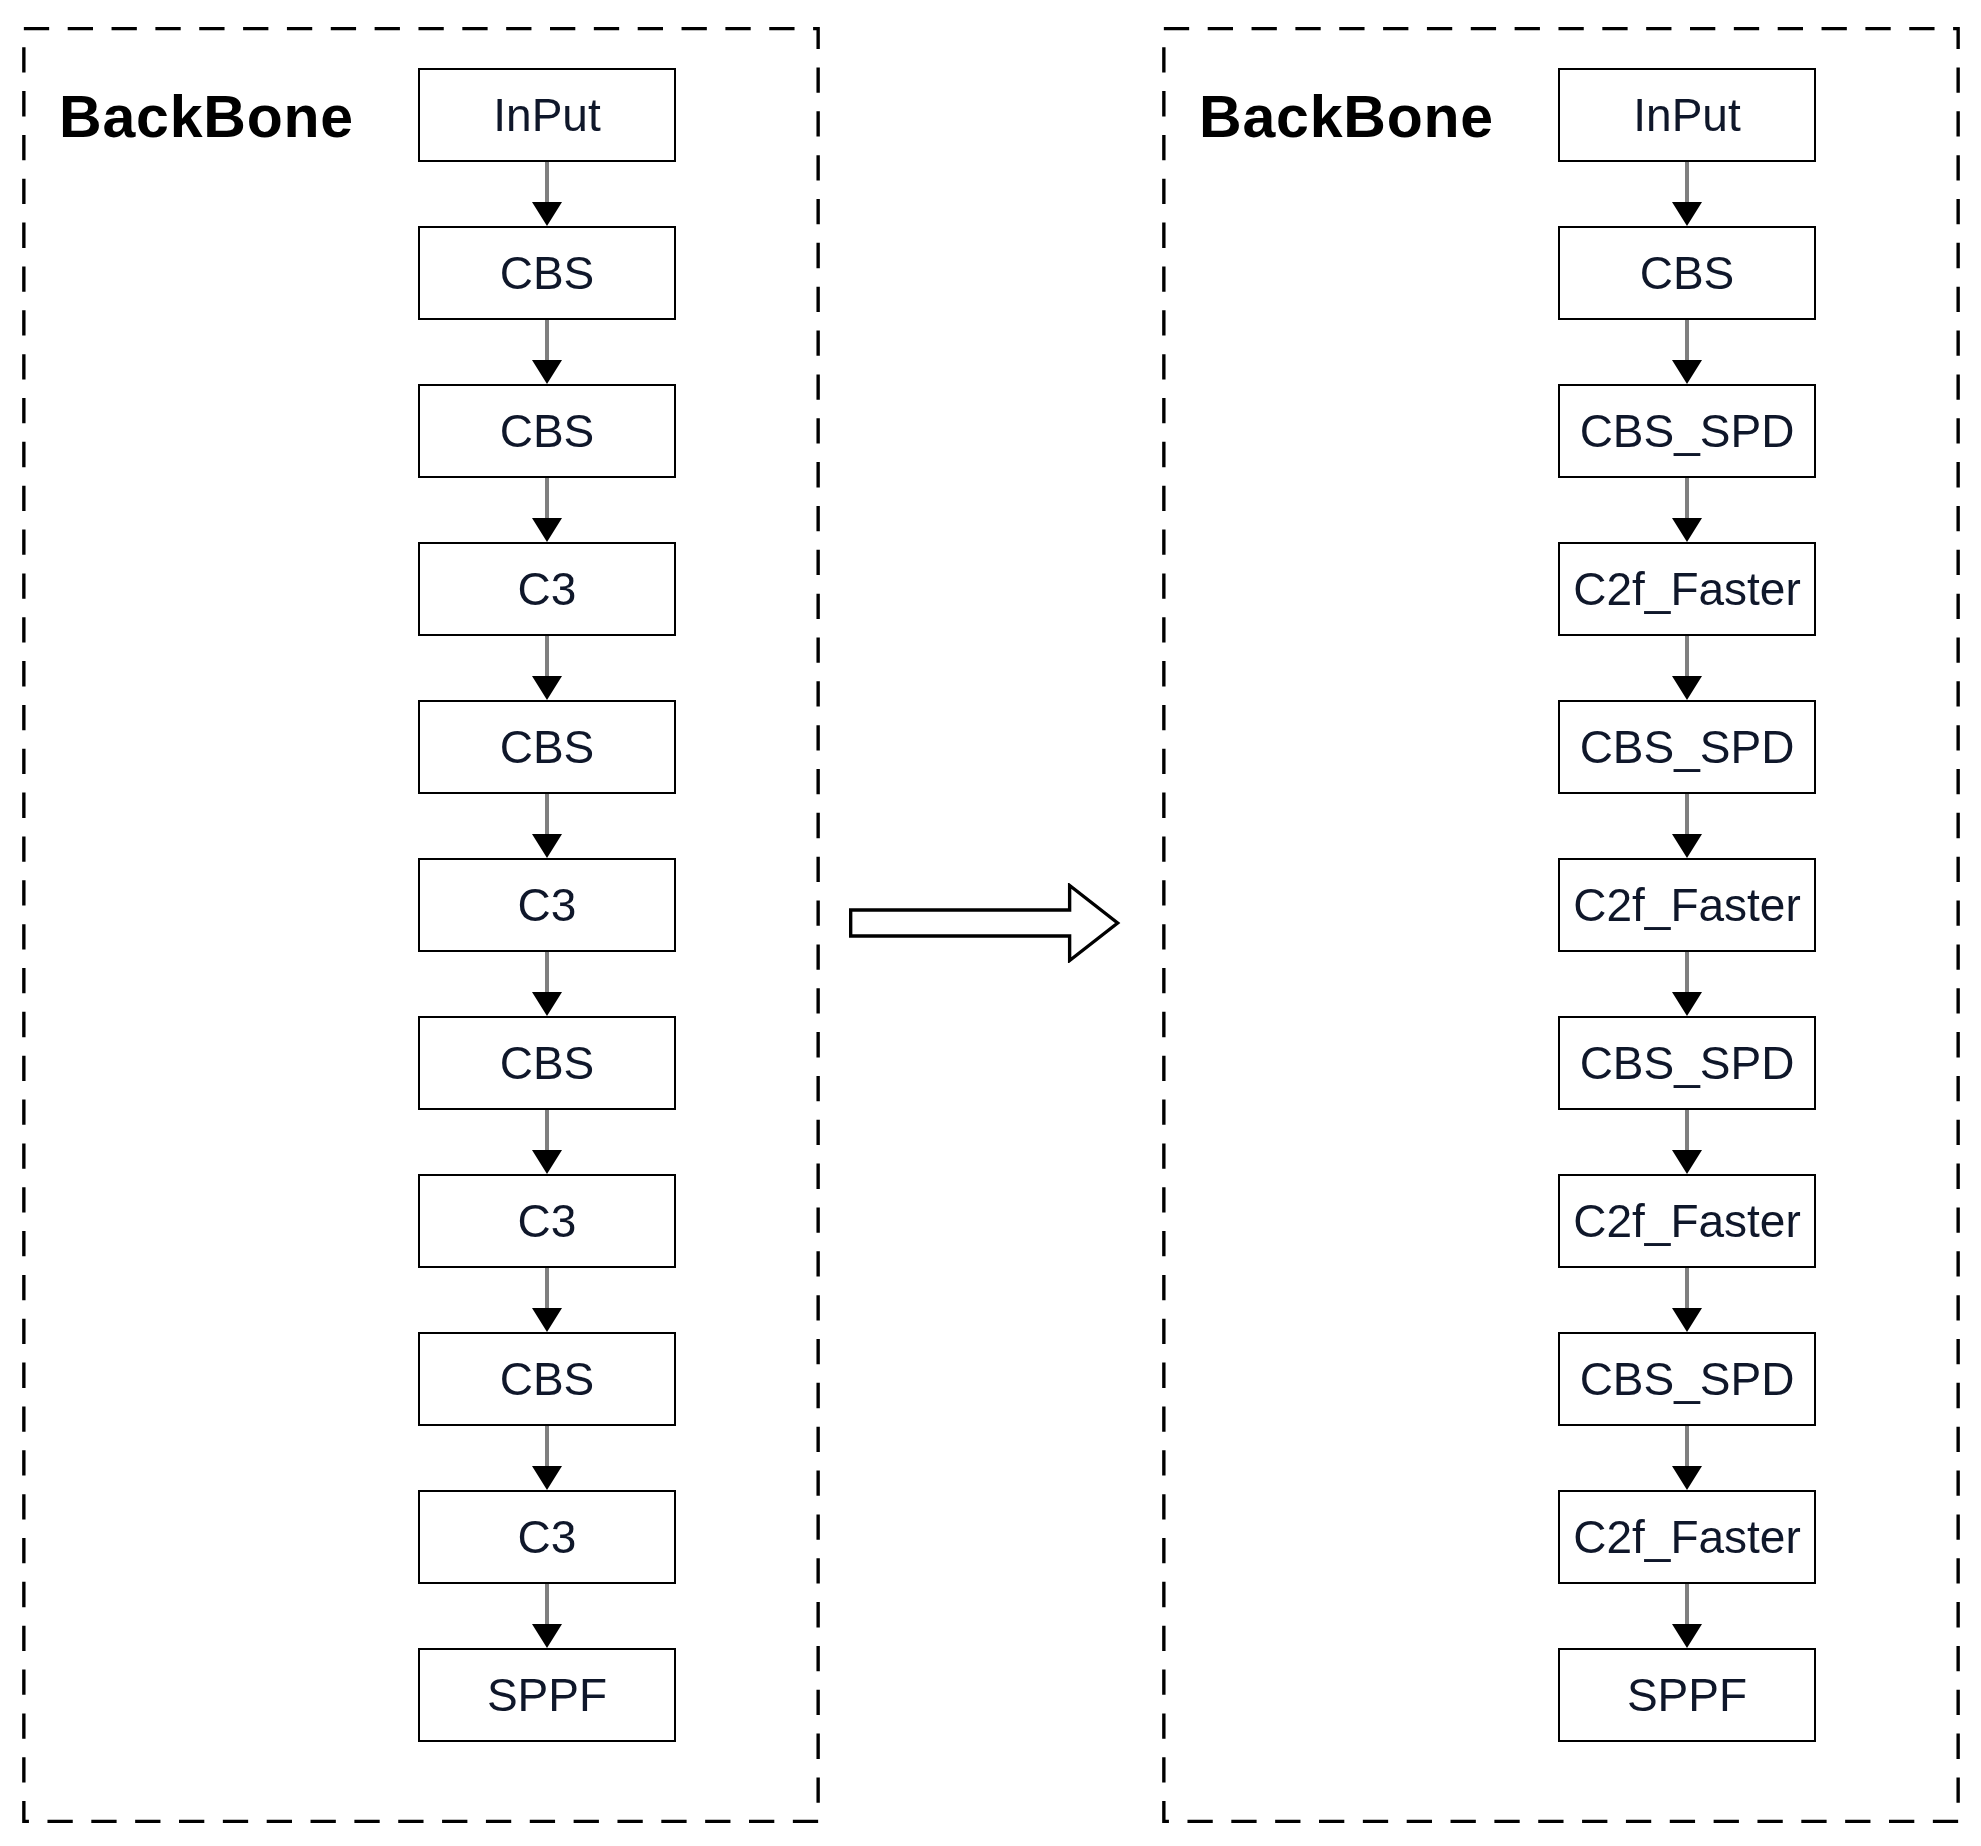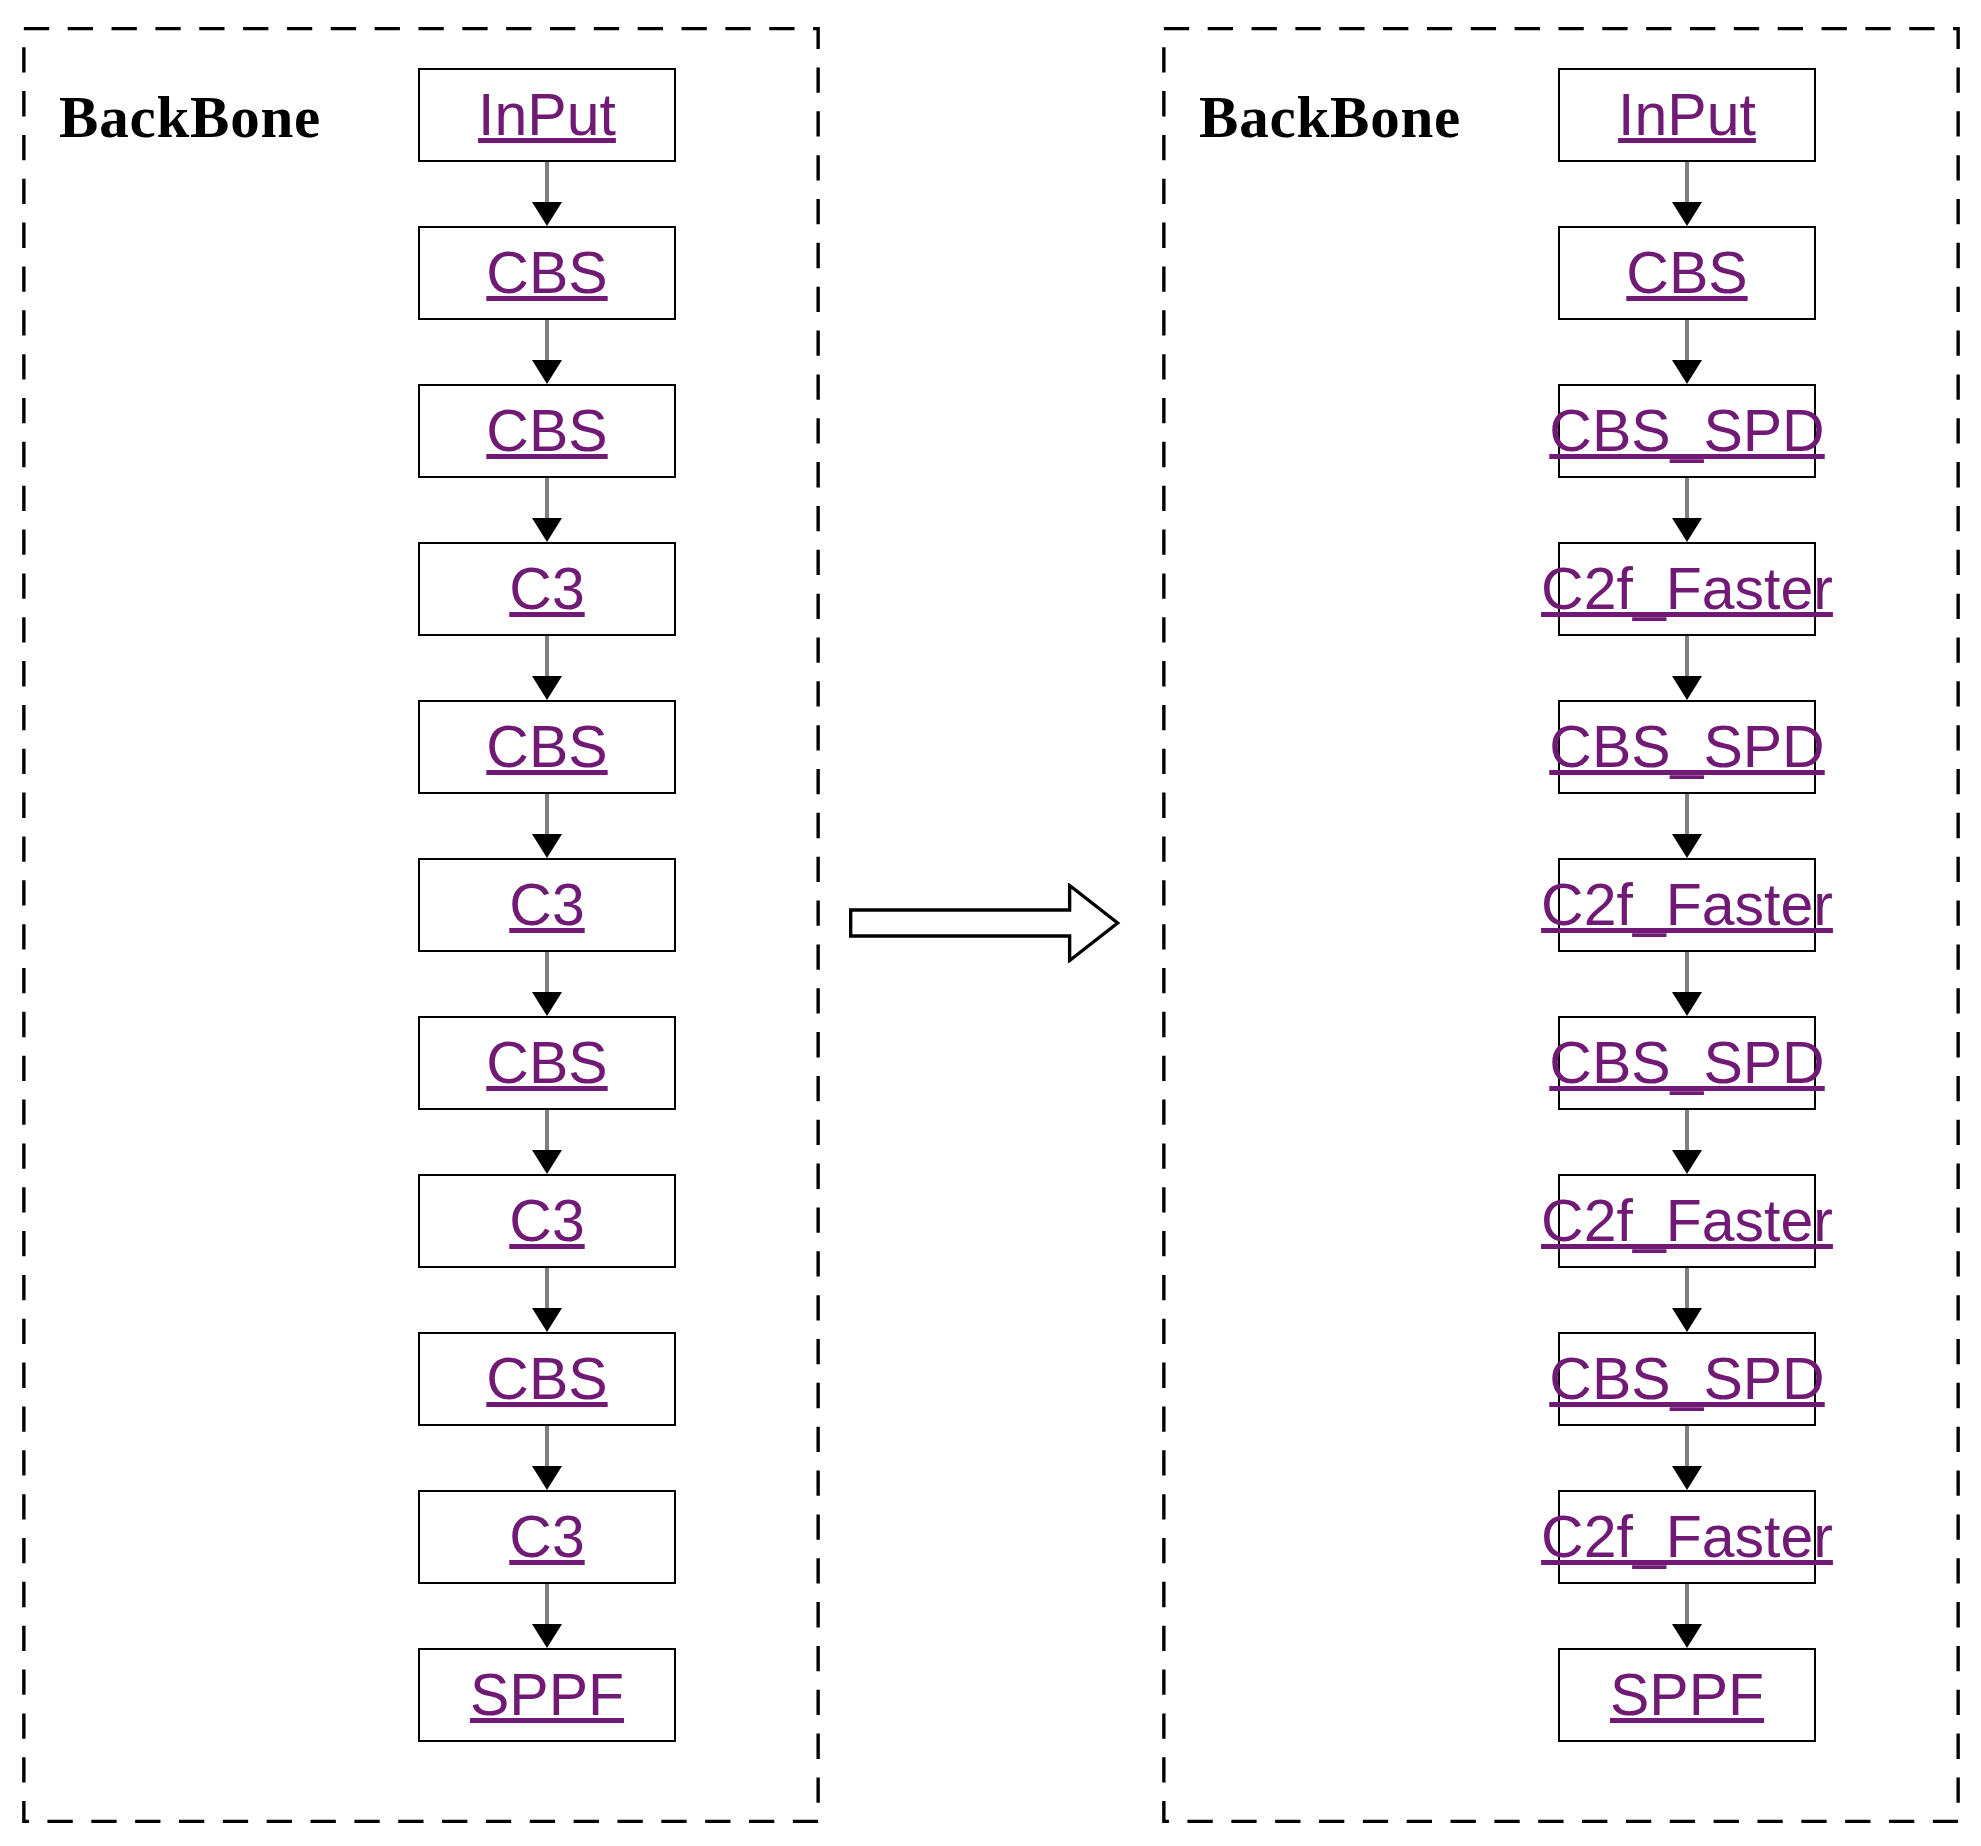--- a/index.html
+++ b/index.html
@@ -32,21 +32,20 @@
   }
   .panel-title {
     position: absolute;
     left: 37px;
     top: 56px;
     font-size: 59px;
     font-weight: bold;
     color: #000000;
     letter-spacing: 0.8px;
     white-space: nowrap;
-    font-family: Liberation Serif, serif;
   }
   .node-column {
     position: absolute;
     left: 396px;
     top: 41px;
     width: 258px;
     display: flex;
     flex-direction: column;
     align-items: center;
   }
@@ -54,24 +53,23 @@
     box-sizing: border-box;
     width: 258px;
     height: 94px;
     border: 2.5px solid #000000;
     background: #ffffff;
     display: flex;
     align-items: center;
     justify-content: center;
   }
   .node-label {
-    font-size: 59px;
-    color: #701a75;
+    font-size: 46px;
+    color: #0f172a;
     white-space: nowrap;
-    text-decoration: underline;
   }
   .connector {
     position: relative;
     width: 258px;
     height: 64px;
   }
   .connector .stem {
     position: absolute;
     left: 50%;
     top: 0;

